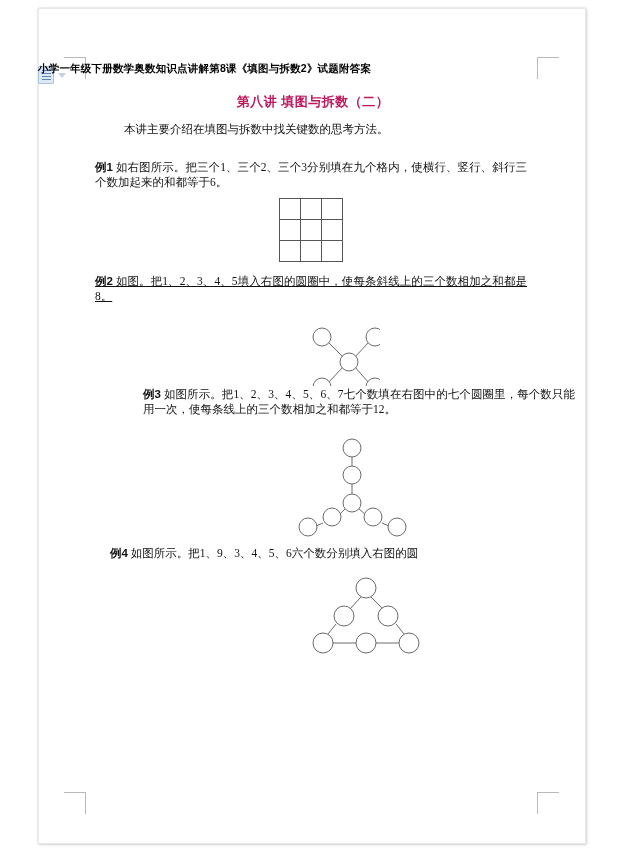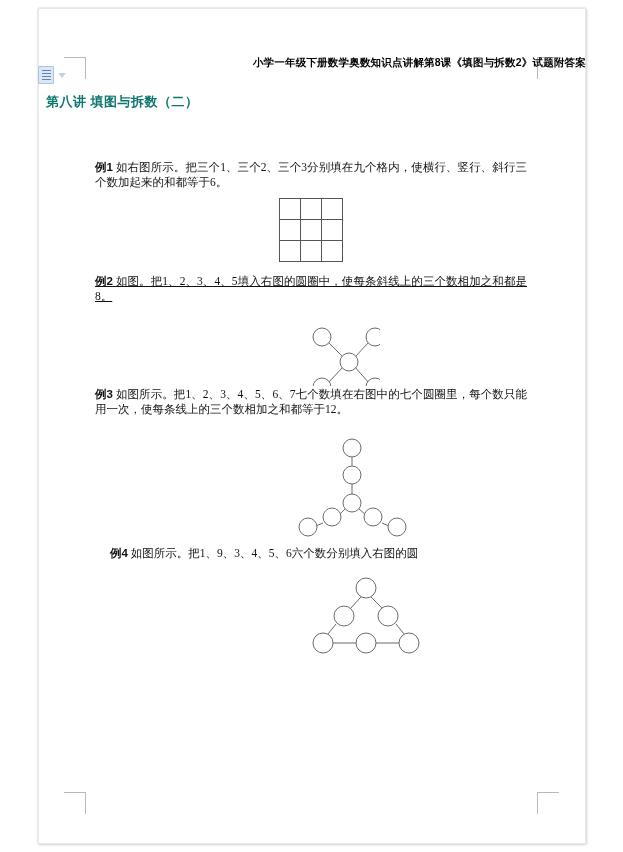--- a/index.html
+++ b/index.html
@@ -94,37 +94,38 @@
   #content {
     position: absolute;
     left: 38px;
     top: 8px;
     width: 548px;
     height: 836px;
   }
 
   .doc-title {
     position: absolute;
-    left: 0; top: 48px;
-    width: 548px;
-    text-align: right;
+    left: 0; top: 54px;
+    width: 548px;
+    text-align: left;
     font-family: "Liberation Sans", "DejaVu Sans", sans-serif;
     font-weight: bold;
     font-size: 10.5px;
     color: #000;
     letter-spacing: 0.2px;
   }
   .doc-subtitle {
     position: absolute;
-    left: 8px; top: 85px;
-    width: 548px;
+    left: 1px; top: 85px;
+    width: 548px;
+    text-align: center;
     font-family: "Liberation Sans", "DejaVu Sans", sans-serif;
     font-weight: bold;
     font-size: 13px;
-    color: #0f766e;
+    color: #be185d;
     letter-spacing: 0.5px;
   }
   .intro-para {
     position: absolute;
     left: 86px; top: 113px;
     width: 420px;
     font-size: 11.5px;
     line-height: 16px;
     color: #111;
   }
@@ -140,21 +141,21 @@
   }
   .example-block .ex-label {
     font-weight: bold;
     font-family: "Liberation Sans", "DejaVu Sans", sans-serif;
     font-size: 11.5px;
   }
   .example-block .ex-body { }
 
   #ex1-text { top: 152px; }
   #ex2-text { top: 266px; text-decoration: underline; }
-  #ex3-text { top: 379px; }
+  #ex3-text { top: 379px; margin-left: 48px; }
   #ex4-text { top: 538px; left: 72px; width: 418px; }
 
   
   .figure {
     position: absolute;
   }
   #fig-grid      { left: 241px; top: 190px; }
   #fig-cross     { left: 232px; top: 306px; }
   #fig-tripod    { left: 215px; top: 423px; }
   #fig-triangle  { left: 228px; top: 562px; }
@@ -198,20 +199,21 @@
 
 <div id="doc-icon-group">
   <span class="doc-icon-glyph"></span>
   <span class="doc-icon-chev"></span>
 </div>
 
 <div id="content">
 
   <div class="doc-title">小学一年级下册数学奥数知识点讲解第8课《填图与拆数2》试题附答案</div>
   <div class="doc-subtitle">第八讲  填图与拆数（二）</div>
+  <div class="intro-para">本讲主要介绍在填图与拆数中找关键数的思考方法。</div>
 
   <div class="example-block" id="ex1-text">
     <span class="ex-label">例1</span>
     <span class="ex-body">如右图所示。把三个1、三个2、三个3分别填在九个格内，使横行、竖行、斜行三个数加起来的和都等于6。</span>
   </div>
 
   <div class="figure" id="fig-grid">
     <svg class="grid-svg" width="66" height="66" viewBox="0 0 66 66">
       <rect x="0.5" y="0.5" width="21" height="21"></rect>
       <rect x="21.5" y="0.5" width="21" height="21"></rect>

